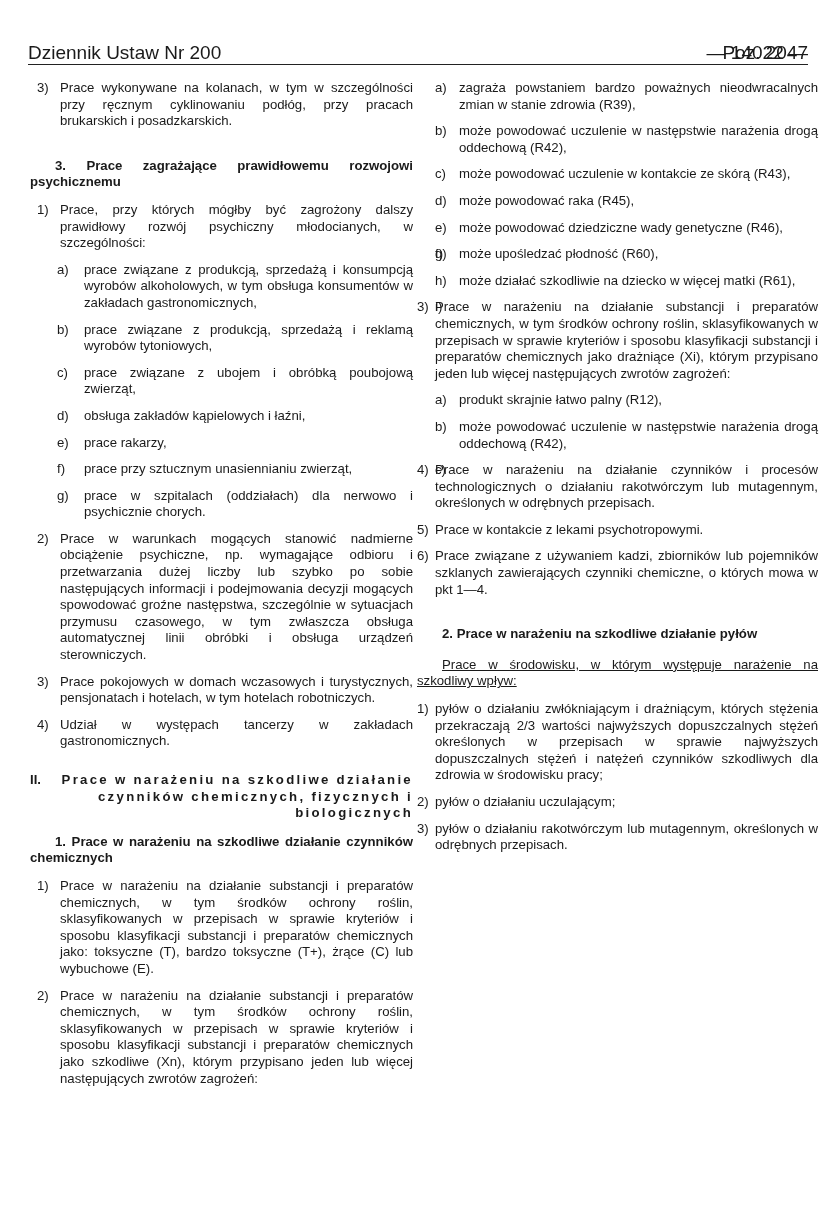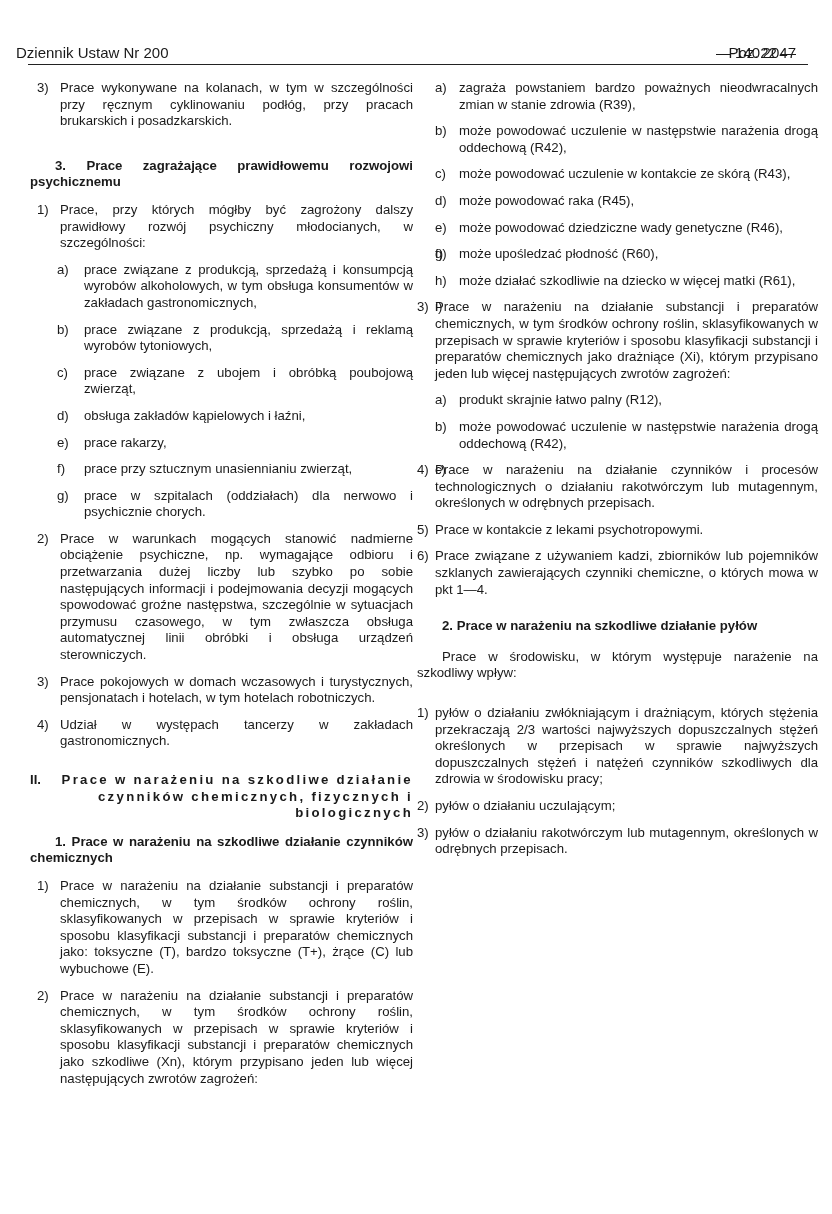--- a/index.html
+++ b/index.html
@@ -2,22 +2,22 @@
 <html><head>
 <meta charset="utf-8">
 <style>
   html, body { margin: 0; padding: 0; background: #ffffff; }
   body {
     width: 832px; height: 1214px; overflow: hidden; position: relative;
     font-family: "Liberation Sans", "DejaVu Sans", sans-serif;
     color: #1a1a1a;
   }
   .header {
-    position: absolute; left: 16px; top: 44px; width: 780px; height: 18px;
-    font-size: 15px; line-height: 18px;
+    position: absolute; left: 28px; top: 44px; width: 780px; height: 18px;
+    font-size: 19px; line-height: 18px;
   }
   .header .left { position: absolute; left: 0; top: 0; }
   .header .center { position: absolute; left: 0; right: 0; text-align: right; top: 0; }
   .header .right { position: absolute; right: 0; top: 0; }
   .rule {
     position: absolute; left: 28px; top: 64px; width: 780px; height: 0;
     border-top: 1.6px solid #222;
   }
   .col {
     position: absolute; top: 80px; width: 383px;
@@ -31,21 +31,21 @@
   .lvl1 .num { position: absolute; left: 7px; top: 0; }
   .lvl2 .num { position: absolute; left: 27px; top: 0; }
   .heading {
     font-weight: bold; margin: 4px 0 11px 0; text-indent: 25px;
   }
   .heading-roman {
     position: relative; font-weight: bold; padding-left: 20px;
     letter-spacing: 2.3px; margin: 22px 0 12px 0; text-align: right;
   }
   .heading-roman .num { position: absolute; left: 0; top: 0; letter-spacing: 0; }
-  .para { text-indent: 25px; margin-bottom: 23px; }
+  .para { text-indent: 25px; margin-bottom: 11px; text-decoration: underline; }
 </style>
 </head>
 <body>
 
 <div class="header">
   <span class="left">Dziennik Ustaw Nr 200</span>
   <span class="center">— 14022 —</span>
   <span class="right">Poz. 2047</span>
 </div>
 <div class="rule"></div>
@@ -183,21 +183,21 @@
   </div>
   <div class="item lvl1" style="padding-left:18px; margin-left:-18px;">
     <span class="num" style="left:0">5)</span>
     <span>Prace w kontakcie z lekami psychotropowymi.</span>
   </div>
   <div class="item lvl1" style="padding-left:18px; margin-left:-18px;">
     <span class="num" style="left:0">6)</span>
     <span>Prace związane z używaniem kadzi, zbiorników lub pojemników szklanych zawierających czynniki chemiczne, o których mowa w pkt 1—4.</span>
   </div>
 
-  <div class="heading" style="margin-left:-18px; margin-top:20px;">2. Prace w narażeniu na szkodliwe działanie pyłów</div>
+  <div class="heading" style="margin-left:-18px; margin-top:28px;">2. Prace w narażeniu na szkodliwe działanie pyłów</div>
 
   <div class="para" style="margin-left:-18px; margin-top:14px;">Prace w środowisku, w którym występuje narażenie na szkodliwy wpływ:</div>
 
   <div class="item lvl1" style="padding-left:18px; margin-left:-18px;">
     <span class="num" style="left:0">1)</span>
     <span>pyłów o działaniu zwłókniającym i drażniącym, których stężenia przekraczają 2/3 wartości najwyższych dopuszczalnych stężeń określonych w przepisach w sprawie najwyższych dopuszczalnych stężeń i natężeń czynników szkodliwych dla zdrowia w środowisku pracy;</span>
   </div>
   <div class="item lvl1" style="padding-left:18px; margin-left:-18px;">
     <span class="num" style="left:0">2)</span>
     <span>pyłów o działaniu uczulającym;</span>

